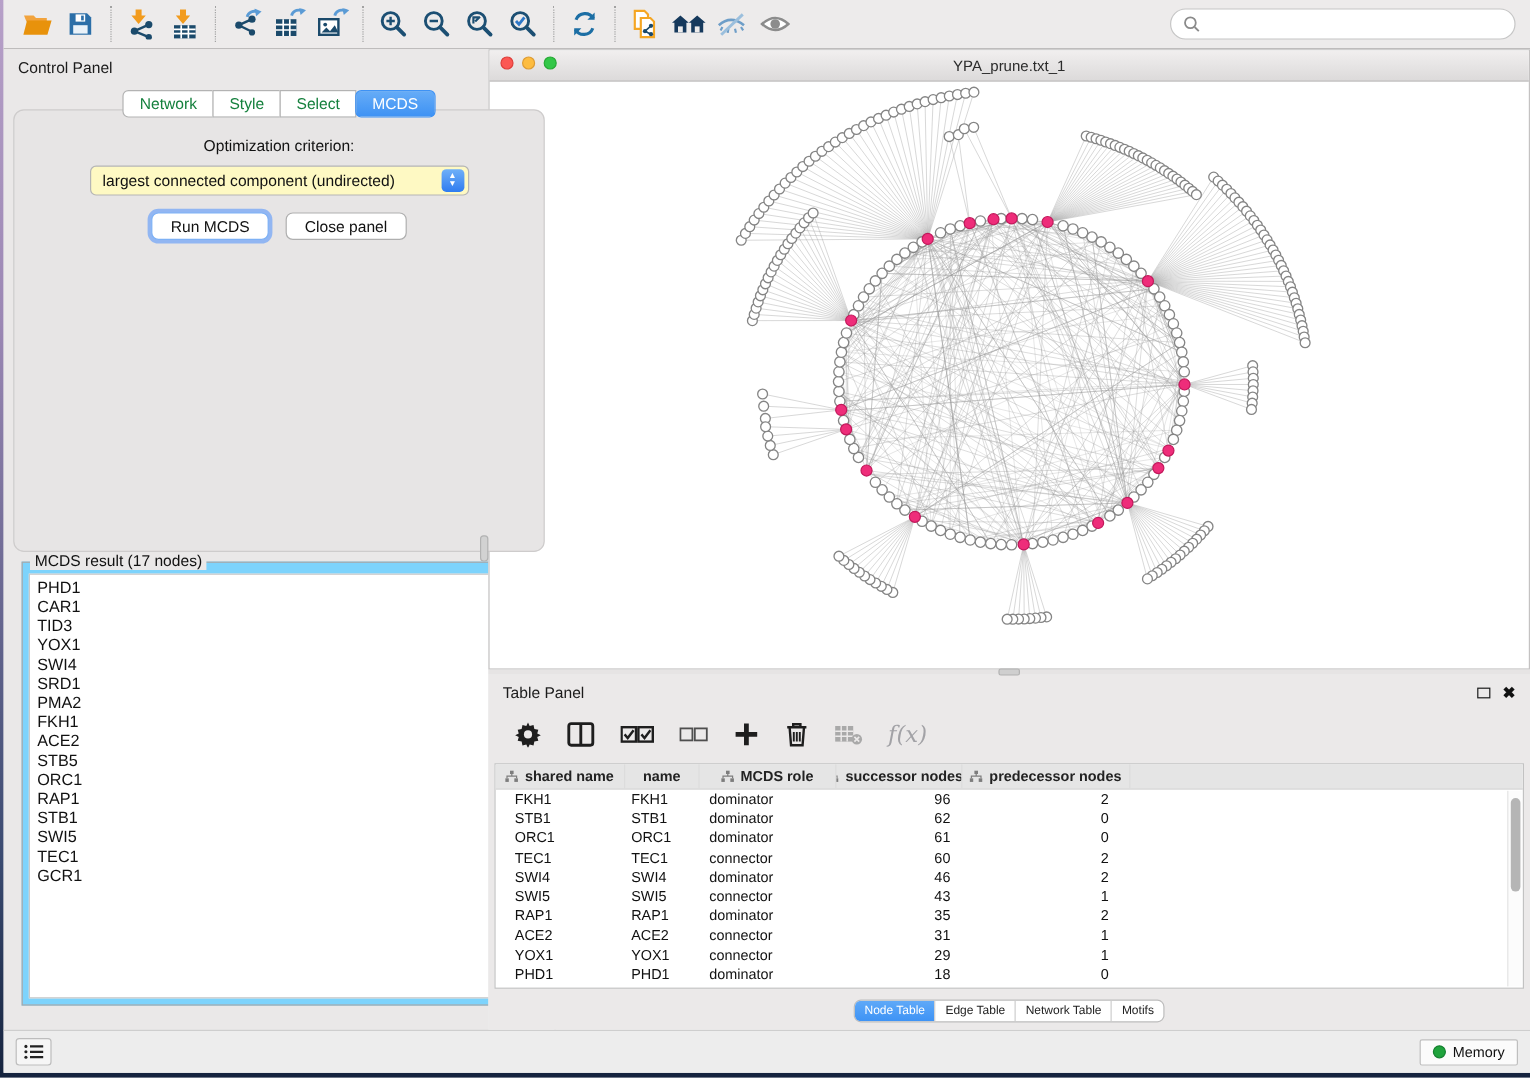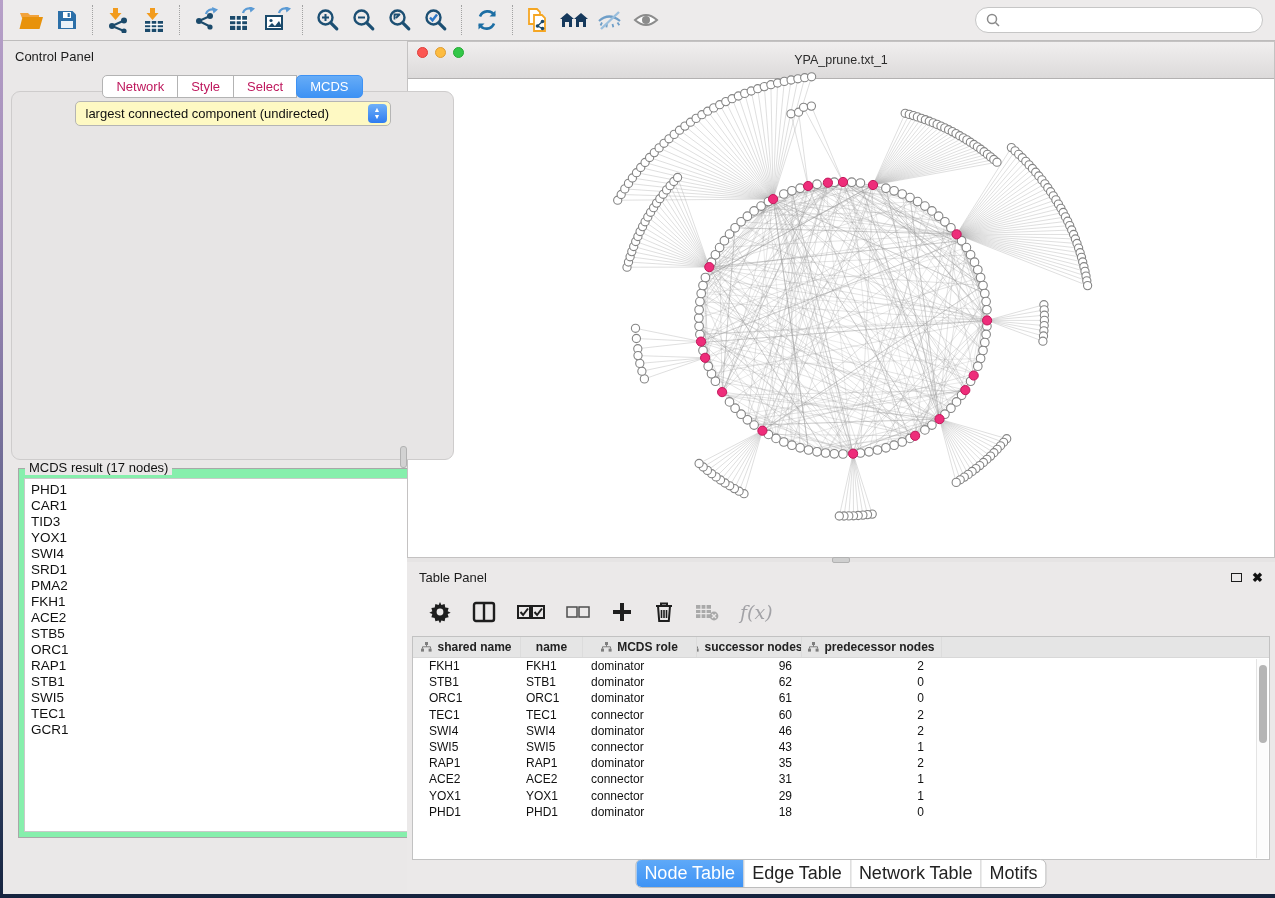--- a/index.html
+++ b/index.html
@@ -18,44 +18,44 @@
   
   .main { position:relative; flex:1; }
 
   
   .control-panel { position:absolute; left:0; top:0; width:460px; height:100%; background:#EAE8E8; border-right:1px solid #ACACAC; }
   .panel-header { height:26px; display:flex; align-items:center; padding:4px 12px 0 12px; font-size:13px; color:#1c1c1c; }
   .panel-header .win-btns { margin-left:auto; display:flex; align-items:center; gap:10px; }
   .float-box { width:11px; height:9px; border:1.6px solid #1c1c1c; display:inline-block; }
   .close-x { font-size:13px; font-weight:bold; color:#111; line-height:1; }
   .cp-tabs { position:relative; z-index:2; margin-top:8px; display:flex; justify-content:center; }
-  .cp-tab { background:#fff; border:1px solid #B3B3B3; padding:3px 13px; font-size:13px; color:#be185d; margin-left:-1px; }
+  .cp-tab { background:#fff; border:1px solid #B3B3B3; padding:3px 13px; font-size:13px; color:#15803d; margin-left:-1px; }
   .cp-tab:first-child { border-radius:5px 0 0 5px; margin-left:0; }
   .cp-tab.last { border-radius:0 5px 5px 0; }
   .cp-tab.active { background:linear-gradient(#66ACF7,#3E92F4); border-color:#3E92F4; color:#fff; border-radius:5px;text-align:center; }
   .cp-box { position:absolute; z-index:1; left:8px; right:8px; top:50px; height:369px; background:#E7E5E5; border:1px solid #CECCCC; border-radius:9px; }
   .crit-label { text-align:center; margin-top:22px; font-size:13px; color:#111; }
   .select-wrap { position:relative; width:316px; height:25px; margin:9px auto 0 auto; background:#fef9c3; border:1px solid #B5B5B5; border-radius:5px; display:flex; align-items:center; padding-left:10px; font-size:13px; color:#111; }
   .select-stepper { position:absolute; right:3px; top:2px; width:19px; height:19px; border-radius:4px; background:linear-gradient(#6FB0F8,#2F7CF0); display:flex; flex-direction:column; align-items:center; justify-content:center; gap:1px; }
   .select-stepper span { color:#fff; font-size:7px; line-height:6px; }
   .btn-row { display:flex; justify-content:center; gap:14px; margin-top:14px; }
   .btn { background:#fff; border:1px solid #AFAFAF; border-radius:6px; padding:3px 15px; font-size:13px; color:#111; }
   .btn.focused { box-shadow:0 0 0 3px rgba(77,144,254,.55); border-color:#7EB1F5; }
-  .mcds-group { position:absolute; left:15px; right:15px; top:427px; height:370px; border:1px solid #A8A8A8; background:#86efac; }
+  .mcds-group { position:absolute; left:15px; right:15px; top:427px; height:370px; border:1px solid #A8A8A8; background:#7dd3fc; }
   .mcds-legend { position:absolute; top:-9px; left:6px; background:#EAE8E8; padding:0 4px; font-size:13px; color:#111; }
   .mcds-list { position:absolute; left:5px; right:5px; top:9px; bottom:5px; background:#fff; border:1px solid #C9C9C9; overflow:hidden; }
   .mcds-scroll { position:absolute; right:0; top:0; bottom:0; width:11px; background:#F7F7F7; border-left:1px solid #E3E3E3; }
   .mcds-item { font-size:13.5px; line-height:16px; padding-left:6px; color:#111; }
   .mcds-list .pad { height:3px; }
   .v-handle { position:absolute; left:397px; top:405px; width:7px; height:22px; background:#D2D2D2; border:1px solid #B2B2B2; border-radius:3px; z-index:5; }
 
   
   .right-region { position:absolute; left:404px; right:0; top:0; bottom:0; background:#ECECEC; }
   .net-window { position:absolute; left:0; right:0; top:0; height:517px; background:#fff; border:1px solid #C4C2C2; }
-  .net-titlebar { height:37px; background:linear-gradient(#F1EFEF,#DCDADA); border-bottom:1px solid #B3B1B1; position:relative; display:flex; align-items:center; justify-content:center; }
+  .net-titlebar { height:26px; background:linear-gradient(#F1EFEF,#DCDADA); border-bottom:1px solid #B3B1B1; position:relative; display:flex; align-items:center; justify-content:center; }
   .lights { position:absolute; left:9px; top:5px; display:flex; gap:7px; }
   .light { width:11px; height:11px; border-radius:50%; }
   .light.red { background:#FC5753; border:1px solid #DF3E3A; }
   .light.yellow { background:#FDBC40; border:1px solid #DE9C33; }
   .light.green { background:#33C748; border:1px solid #27AA35; }
   .net-title { font-size:12.5px; color:#2b2b2b; }
   #net-svg { position:absolute; left:0; top:21px; width:866px; height:494px; }
   .h-divider { position:absolute; left:0; right:0; top:517px; height:4px; background:#E6E4E4; }
   .h-handle { position:absolute; left:50%; top:516px; transform:translateX(-50%); width:18px; height:6px; background:#CFCFCF; border:1px solid #B2B2B2; border-radius:2px; z-index:5; }
 
@@ -71,21 +71,21 @@
   .trow { display:grid; grid-template-columns:108px 62px 114px 105px 140px 1fr; height:16.2px; align-items:center; font-size:12px; color:#111; }
   .td { white-space:nowrap; overflow:hidden; }
   .td.c1 { padding-left:16px; }
   .td.c2 { padding-left:5px; }
   .td.c3 { padding-left:8px; }
   .td.num { text-align:right; padding-right:10px; }
   .td.num2 { text-align:right; padding-right:18px; }
   .tbl-scroll { position:absolute; right:1px; top:22px; bottom:1px; width:12px; background:#FCFCFC; border-left:1px solid #E4E4E4; }
   .tbl-thumb { position:absolute; left:1.5px; top:6px; width:8px; height:78px; background:#B5B5B5; border-radius:4px; }
   .tp-tabs { position:absolute; bottom:6px; left:50%; transform:translateX(-50%); display:flex; background:#fff; border:1px solid #BDBDBD; border-radius:6px; overflow:hidden; }
-  .tp-tab { padding:3px 8px; font-size:18px; color:#222; border-left:1px solid #CDCDCD; }
+  .tp-tab { padding:3px 8px; font-size:10px; color:#222; border-left:1px solid #CDCDCD; }
   .tp-tab:first-child { border-left:none; }
   .tp-tab.active { background:linear-gradient(#5FA9F8,#3E93F5); color:#fff; }
 
   
   .statusbar { height:36px; flex:0 0 36px; background:#EDEDED; border-top:1px solid #C6C6C6; display:flex; align-items:center; padding:0 10px; }
   .list-btn { width:30px; height:23px; background:#F6F6F6; border:1px solid #BDBDBD; border-radius:3px; display:flex; align-items:center; justify-content:center; }
   .memory-btn { margin-left:auto; background:#FBFBFB; border:1px solid #BFBFBF; border-radius:2px; padding:3px 10px; display:flex; align-items:center; gap:6px; font-size:12px; color:#111; }
   .mem-dot { width:11px; height:11px; border-radius:50%; background:#1FA33C; border:1px solid #158030; }
 
   .tree-ic { flex:0 0 auto; }
@@ -245,26 +245,31 @@
           <span class="close-x">✖</span>
         </span>
       </div>
       <div class="cp-tabs">
         <div class="cp-tab">Network</div>
         <div class="cp-tab">Style</div>
         <div class="cp-tab">Select</div>
         <div class="cp-tab last active">MCDS</div>
       </div>
       <div class="cp-box">
+        <div class="crit-label">Optimization criterion:</div>
         <div class="select-wrap">
           <span>largest connected component (undirected)</span>
           <span class="select-stepper">
               <span>▲</span>
               <span>▼</span>
             </span>
+        </div>
+        <div class="btn-row">
+          <button class="btn focused">Run MCDS</button>
+          <button class="btn">Close panel</button>
         </div>
       </div>
       <div class="mcds-group">
         <div class="mcds-legend">MCDS result (17 nodes)</div>
         <div class="mcds-list">
           <div class="pad"></div>
           <div class="mcds-item">PHD1</div>
           <div class="mcds-item">CAR1</div>
           <div class="mcds-item">TID3</div>
           <div class="mcds-item">YOX1</div>
@@ -1265,13 +1270,27 @@
         <div class="tp-tabs">
           <div class="tp-tab active">Node Table</div>
           <div class="tp-tab">Edge Table</div>
           <div class="tp-tab">Network Table</div>
           <div class="tp-tab">Motifs</div>
         </div>
       </div>
     </div>
   </div>
 
+  <div class="statusbar">
+    <div class="list-btn">
+      <svg width="17" height="13" viewBox="0 0 17 13">
+          <circle cx="1.6" cy="2" r="1.3" fill="#222"></circle>
+          <circle cx="1.6" cy="6.5" r="1.3" fill="#222"></circle>
+          <circle cx="1.6" cy="11" r="1.3" fill="#222"></circle>
+          <path d="M5 2h11M5 6.5h11M5 11h11" stroke="#222" stroke-width="1.8"></path>
+        </svg>
+    </div>
+    <div class="memory-btn">
+      <span class="mem-dot"></span>
+      <span>Memory</span>
+    </div>
+  </div>
 </div>
 
 </body></html>

